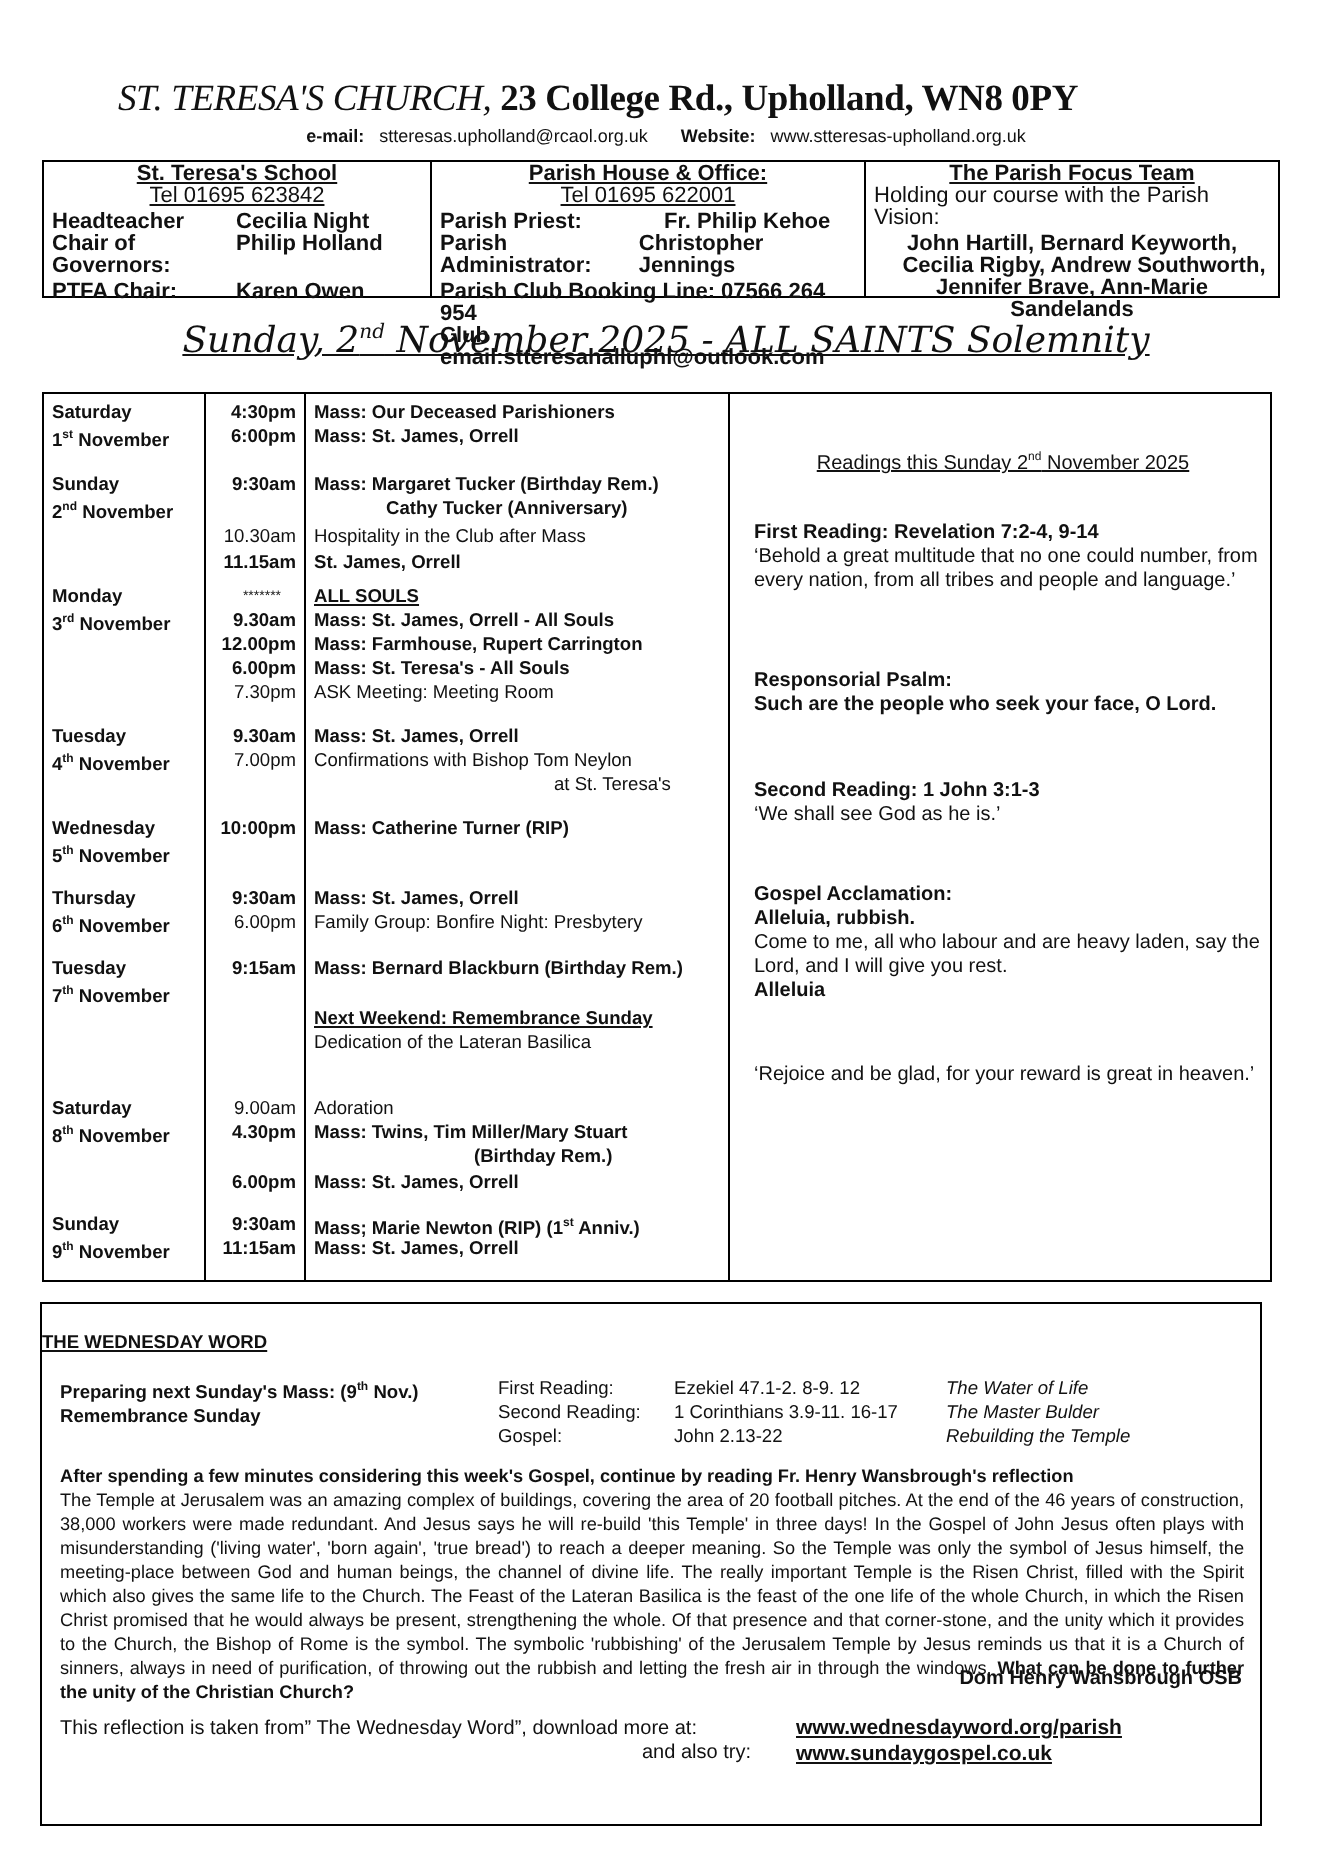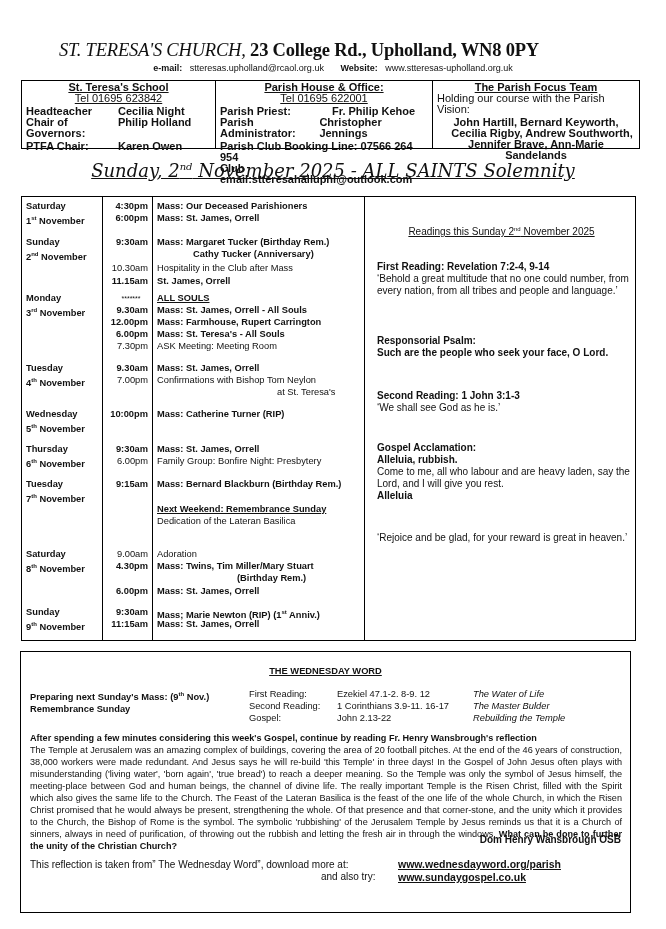--- a/index.html
+++ b/index.html
@@ -36,21 +36,21 @@
   .b { font-weight:bold; }
   .u { text-decoration:underline; }
   .ev sup { font-size:6px; }
 
   .readings { position:absolute; left:347px; top:0; width:265px; font-size:10px; line-height:12px; }
   .readings .rh { position:absolute; left:0; width:265px; text-align:center; text-decoration:underline; top:26px; }
   .readings .rh sup { font-size:6px; }
   .readings .blk { position:absolute; left:8px; width:260px; }
 
   .ww { top:651px; left:20px; width:611px; height:262px; border:1px solid #000; box-sizing:border-box; }
-  .ww .wtitle { position:absolute; top:14px; left:0; width:100%; text-align:center; font-weight:bold; text-decoration:underline; font-size:9.3px; }
+  .ww .wtitle { position:absolute; top:14px; left:0; width:100%; text-align:left; font-weight:bold; text-decoration:underline; font-size:9.3px; }
   .ww .prep { position:absolute; top:36px; left:9px; font-weight:bold; font-size:9.3px; line-height:12px; }
   .ww .prep sup { font-size:6px; }
   .ww .rd { position:absolute; top:36px; font-size:9.3px; line-height:12px; }
   .ww .para { position:absolute; top:80px; left:9px; width:592px; font-size:9.1px; line-height:12px; text-align:justify; }
   .ww .author { position:absolute; top:182px; right:9px; font-weight:bold; font-size:10px; }
   .ww .src { position:absolute; top:206px; left:9px; font-size:10px; line-height:13px; }
   .ww .links { position:absolute; top:206px; left:377px; font-size:10.5px; line-height:13px; font-weight:bold; }
   .ww .links a { color:#111; text-decoration:underline; display:block; }
   .ww .also { position:absolute; top:219px; left:300px; font-size:10px; }
 </style>

